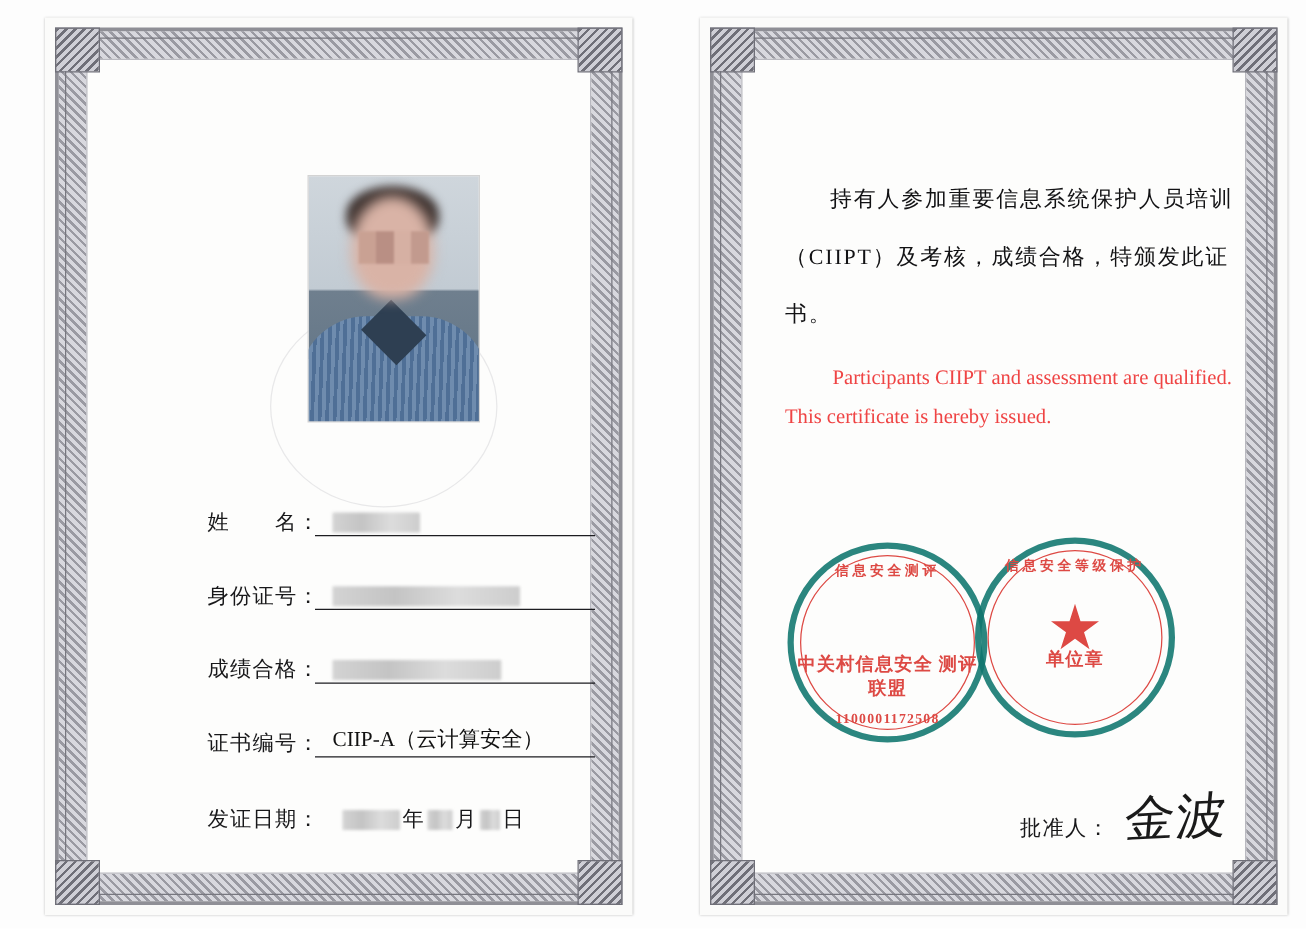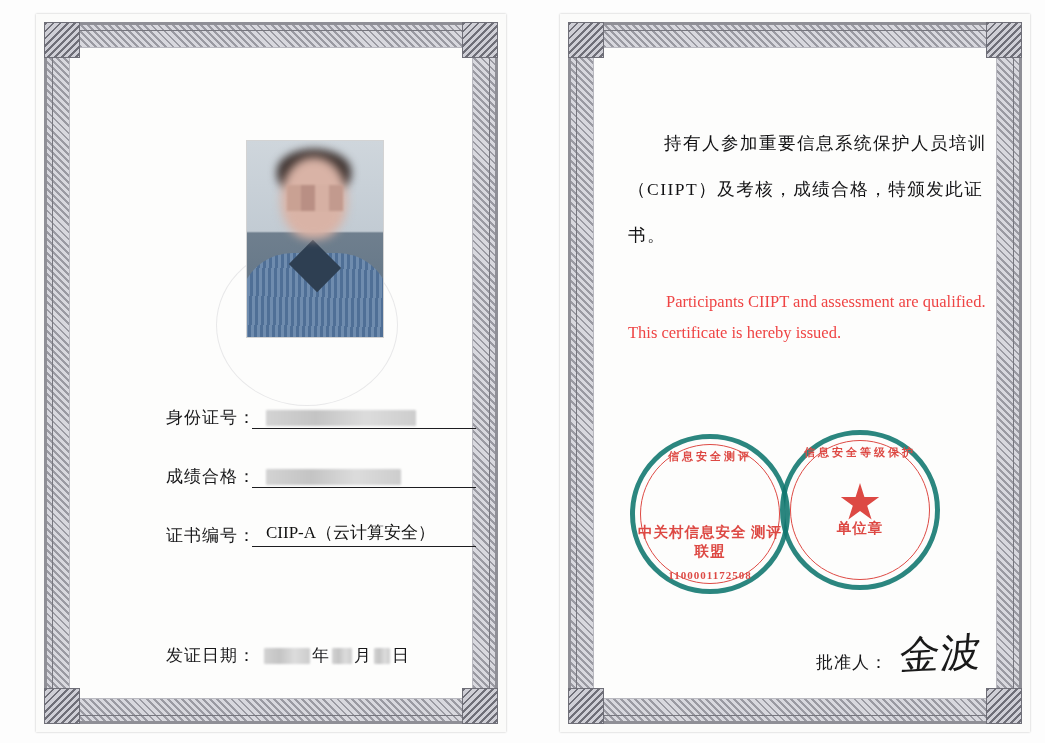--- a/index.html
+++ b/index.html
@@ -190,29 +190,29 @@
   .issue-row {
     position: absolute;
     left: 100px;
     top: 600px;
     display: flex;
     align-items: flex-end;
     font-size: 17px;
     color: #18181a;
     letter-spacing: 1px;
   }
-  .issue-row .lbl { margin-right: 8px; }
+  .issue-row .lbl { margin-right: 18px; }
   .issue-row .seg { display: flex; align-items: center; }
   .issue-row .unit { margin: 0 2px 0 2px; }
 
   
   .para-zh {
     position: absolute;
     left: 38px;
-    top: 76px;
+    top: 92px;
     width: 382px;
     font-size: 17.5px;
     line-height: 46px;
     color: #121214;
     text-indent: 36px;
     letter-spacing: 1.5px;
     font-family: "Liberation Serif", serif;
   }
   .para-en {
     position: absolute;
@@ -318,20 +318,26 @@
       <div class="photo">
         <div class="shoulders"></div>
         <div class="collar"></div>
         <div class="hair"></div>
         <div class="head"></div>
         <div class="pix"></div>
       </div>
 
       <div class="fields">
 
+        <div class="field-row">
+          <div class="field-label">姓　　名：</div>
+          <div class="field-value">
+            <span class="redact" style="width:70px"></span>
+          </div>
+        </div>
 
         <div class="field-row">
           <div class="field-label">身份证号：</div>
           <div class="field-value">
             <span class="redact" style="width:150px"></span>
           </div>
         </div>
 
         <div class="field-row">
           <div class="field-label">成绩合格：</div>

